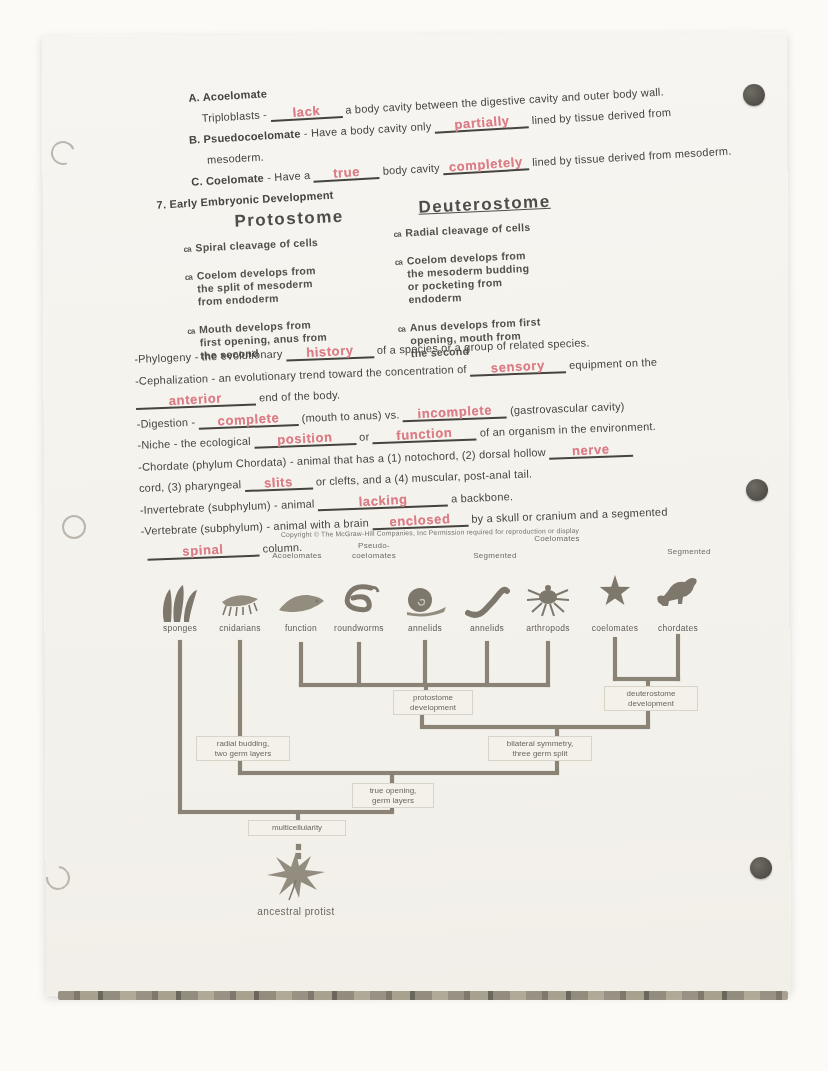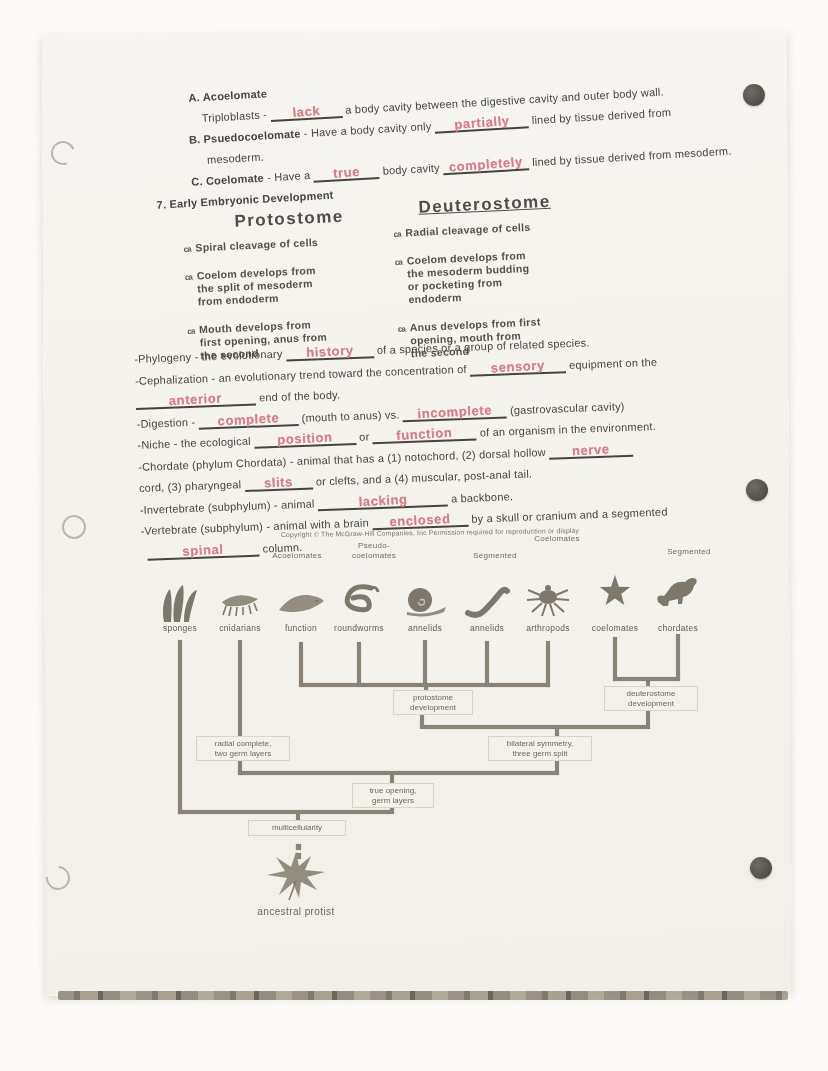--- a/index.html
+++ b/index.html
@@ -171,21 +171,21 @@
       <div class="tl" style="left: 296px; top: 853px; width: 5px; height: 6px;"></div>
       <div class="tbox" style="left: 433px; top: 690px; width: 74px;">
         <div>protostome</div>
         <div>development</div>
       </div>
       <div class="tbox" style="left: 651px; top: 686px; width: 88px;">
         <div>deuterostome</div>
         <div>development</div>
       </div>
       <div class="tbox" style="left: 243px; top: 736px; width: 88px;">
-        <div>radial complete,</div>
+        <div>radial budding,</div>
         <div>two germ layers</div>
       </div>
       <div class="tbox" style="left: 540px; top: 736px; width: 98px;">
         <div>bilateral symmetry,</div>
         <div>three germ split</div>
       </div>
       <div class="tbox" style="left: 393px; top: 783px; width: 76px;">
         <div>true opening,</div>
         <div>germ layers</div>
       </div>

